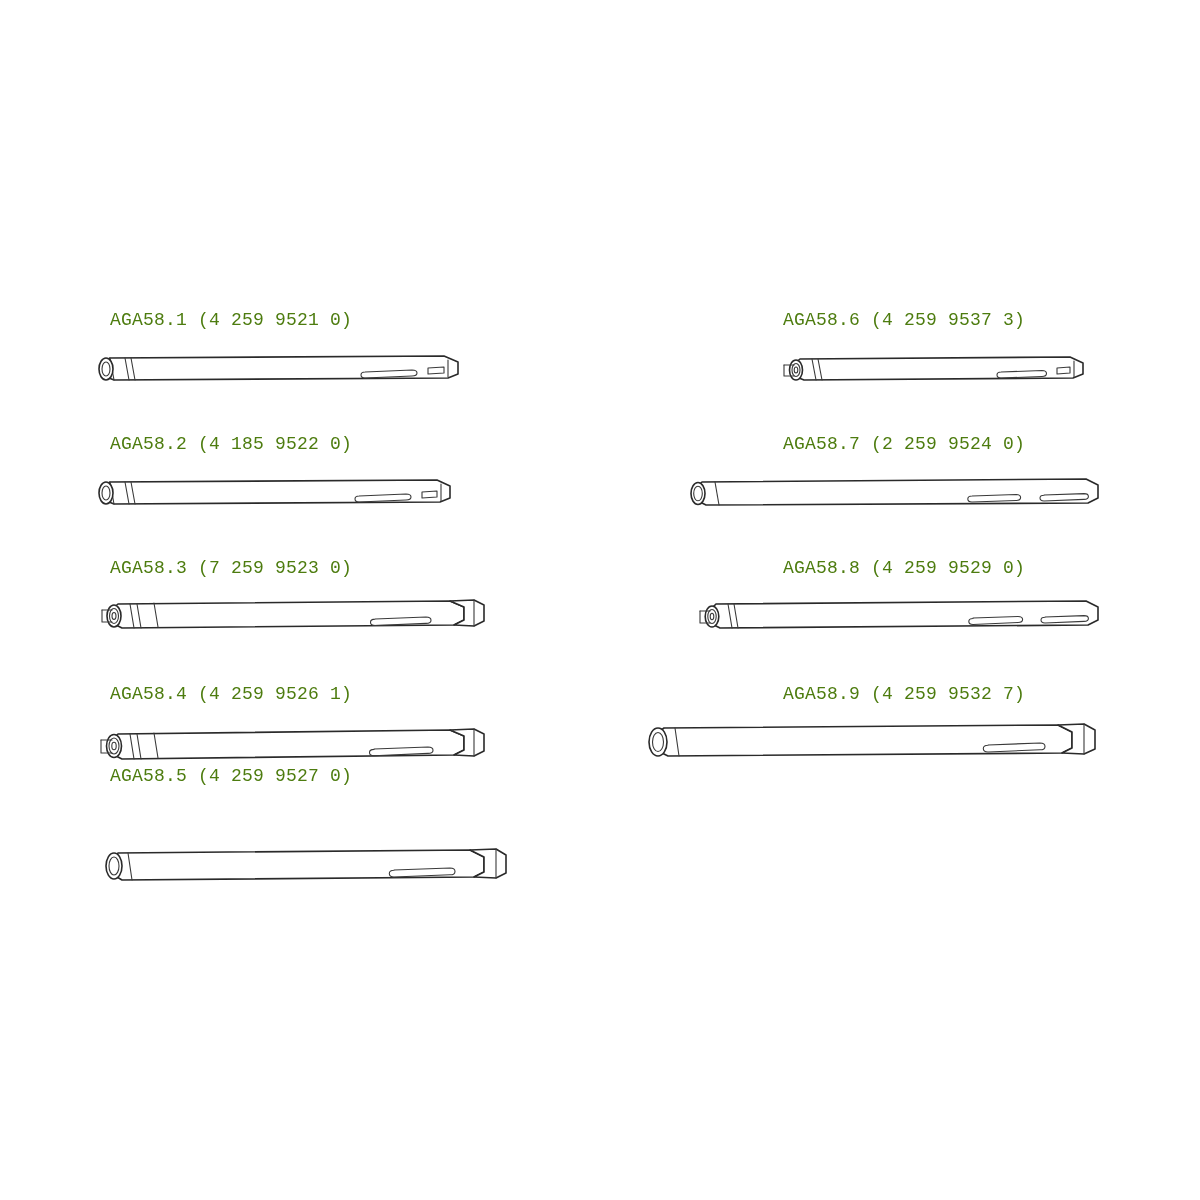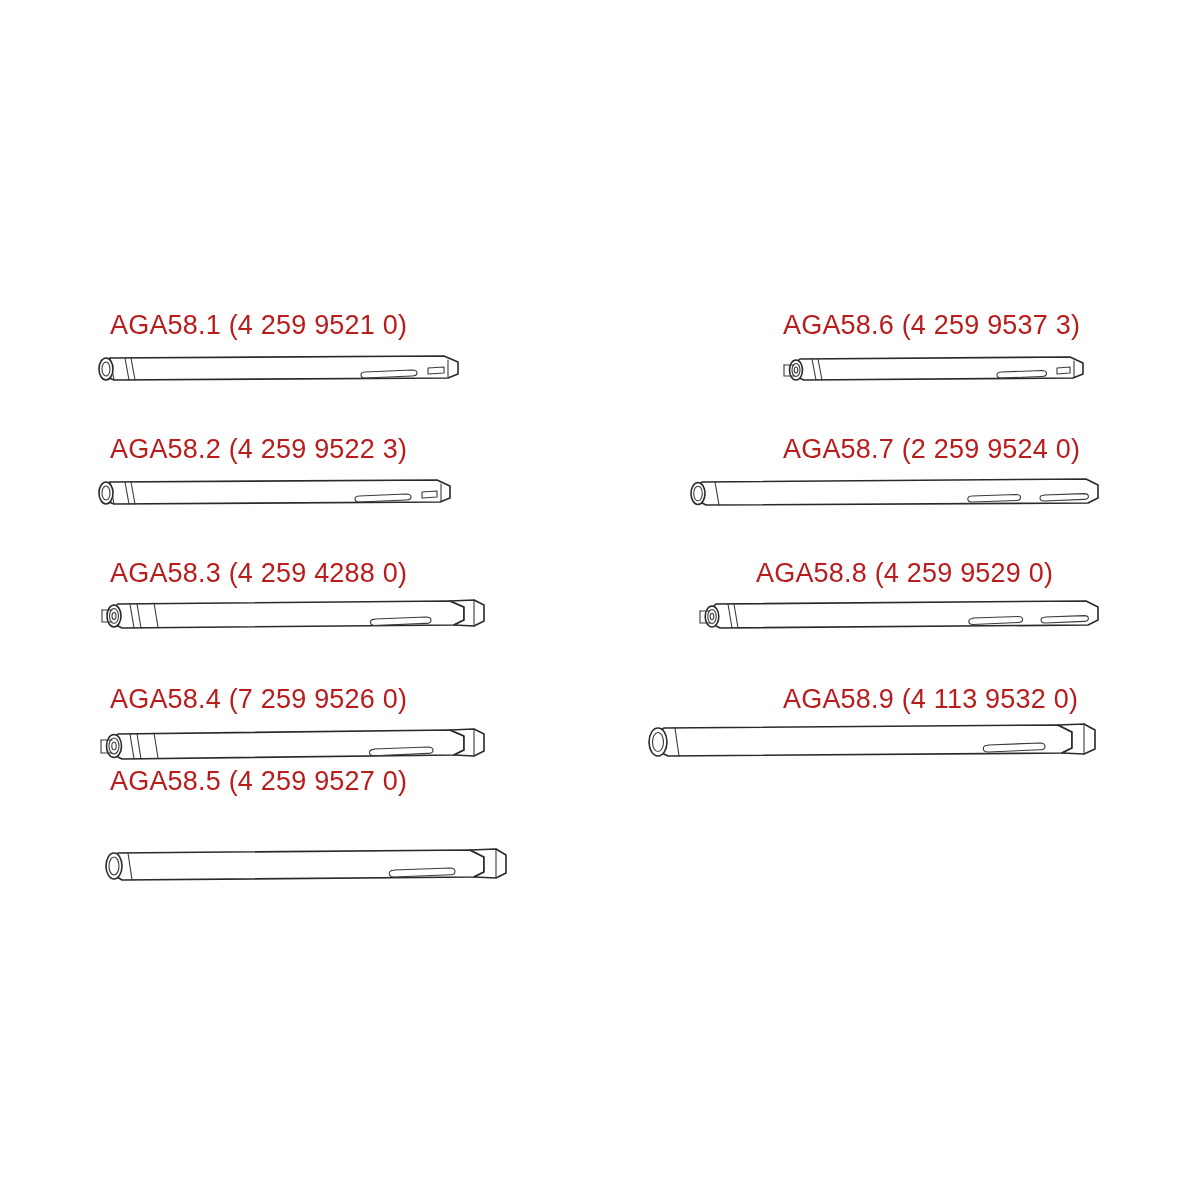--- a/index.html
+++ b/index.html
@@ -13,25 +13,25 @@
     height: 1200px;
     background: #ffffff;
     font-family: "Liberation Sans", sans-serif;
     overflow: hidden;
   }
   .part {
     position: absolute;
   }
   .part-label {
     position: absolute;
-    font-size: 27px;
-    color: #b91c1c;
+    font-size: 18px;
+    color: #4d7c0f;
     white-space: nowrap;
     letter-spacing: 0.2px;
-    font-family: Liberation Sans, sans-serif;
+    font-family: Liberation Mono, monospace;
   }
   .part-figure {
     position: absolute;
   }
   svg { display: block; overflow: visible; }
   .ln { fill: none; stroke: #2a2a2a; stroke-width: 1.6; stroke-linejoin: round; stroke-linecap: round; }
   .ln-thin { fill: none; stroke: #3a3a3a; stroke-width: 1.1; stroke-linejoin: round; stroke-linecap: round; }
   .fillwhite { fill: #ffffff; }
 </style>
 </head>
@@ -56,21 +56,21 @@
         </g>
         <g>
           <path class="ln-thin" d="M336 20 L352 19 L352 25 L336 26 Z"></path>
           <path class="ln-thin" d="M356 12 L356 29"></path>
         </g>
       </svg>
     </div>
   </div>
 
   <div class="part">
-    <div class="part-label" style="left:110px; top:434px;">AGA58.2 (4 259 9522 3)</div>
+    <div class="part-label" style="left:110px; top:434px;">AGA58.2 (4 185 9522 0)</div>
     <div class="part-figure" style="left:92px; top:472px;">
       <svg width="375" height="48" viewBox="0 0 375 48">
         <g>
           <path class="ln fillwhite" d="M18 10 L345 8 L358 14 L358 26 L348 30 L22 32 L12 28 L12 14 Z"></path>
           <path class="ln-thin" d="M18 10 L22 32"></path>
           <ellipse class="ln fillwhite" cx="14" cy="21" rx="7" ry="11"></ellipse>
           <ellipse class="ln-thin" cx="14" cy="21" rx="4" ry="7"></ellipse>
           <path class="ln-thin" d="M33 10 L37 32"></path>
           <path class="ln-thin" d="M39 10 L43 32"></path>
         </g>
@@ -79,21 +79,21 @@
         </g>
         <g>
           <path class="ln-thin" d="M330 20 L345 19 L345 25 L330 26 Z"></path>
           <path class="ln-thin" d="M349 12 L349 29"></path>
         </g>
       </svg>
     </div>
   </div>
 
   <div class="part">
-    <div class="part-label" style="left:110px; top:558px;">AGA58.3 (4 259 4288 0)</div>
+    <div class="part-label" style="left:110px; top:558px;">AGA58.3 (7 259 9523 0)</div>
     <div class="part-figure" style="left:92px; top:592px;">
       <svg width="405" height="50" viewBox="0 0 405 50">
         <g>
           <path class="ln fillwhite" d="M26 12 L358 9 L372 15 L372 28 L362 33 L30 36 L20 31 L20 17 Z"></path>
           <ellipse class="ln fillwhite" cx="22" cy="24" rx="7" ry="11"></ellipse>
           <ellipse class="ln-thin" cx="22" cy="24" rx="4.5" ry="7.5"></ellipse>
           <ellipse class="ln-thin" cx="22" cy="24" rx="2" ry="3.5"></ellipse>
           <path class="ln-thin" d="M10 18 L20 18"></path>
           <path class="ln-thin" d="M10 18 L10 30 L20 30"></path>
           <path class="ln-thin" d="M38 12 L42 36"></path>
@@ -105,21 +105,21 @@
         </g>
         <g>
           <path class="ln fillwhite" d="M358 9 L382 8 L392 13 L392 29 L382 34 L362 33 L372 28 L372 15 Z"></path>
           <path class="ln-thin" d="M382 8 L382 34"></path>
         </g>
       </svg>
     </div>
   </div>
 
   <div class="part">
-    <div class="part-label" style="left:110px; top:684px;">AGA58.4 (7 259 9526 0)</div>
+    <div class="part-label" style="left:110px; top:684px;">AGA58.4 (4 259 9526 1)</div>
     <div class="part-figure" style="left:88px; top:720px;">
       <svg width="410" height="52" viewBox="0 0 410 52">
         <g>
           <path class="ln fillwhite" d="M30 14 L362 10 L376 16 L376 30 L366 35 L34 39 L24 34 L24 19 Z"></path>
           <ellipse class="ln fillwhite" cx="26" cy="26" rx="7.5" ry="11.5"></ellipse>
           <ellipse class="ln-thin" cx="26" cy="26" rx="5" ry="8"></ellipse>
           <ellipse class="ln-thin" cx="26" cy="26" rx="2.2" ry="3.8"></ellipse>
           <path class="ln-thin" d="M13 20 L24 20"></path>
           <path class="ln-thin" d="M13 20 L13 33 L24 33"></path>
           <path class="ln-thin" d="M42 14 L46 39"></path>
@@ -197,21 +197,21 @@
           <path class="ln-thin" d="M288 24 L332 22.5 q4.6 0 4.6 3 q0 3 -4.6 3 L288 30 q-4.2 0 -4.2 -3 q0 -3 4.2 -3 Z"></path>
         </g>
         <g>
           <path class="ln-thin" d="M360 23 L400 21.6 q4.4 0 4.4 2.9 q0 2.9 -4.4 2.9 L360 29 q-4 0 -4 -2.9 q0 -2.9 4 -2.9 Z"></path>
         </g>
       </svg>
     </div>
   </div>
 
   <div class="part">
-    <div class="part-label" style="left:756px; top:558px;">AGA58.8 (4 259 9529 0)</div>
+    <div class="part-label" style="left:783px; top:558px;">AGA58.8 (4 259 9529 0)</div>
     <div class="part-figure" style="left:690px; top:592px;">
       <svg width="425" height="50" viewBox="0 0 425 50">
         <g>
           <path class="ln fillwhite" d="M26 12 L396 9 L408 15 L408 28 L398 33 L30 36 L20 31 L20 18 Z"></path>
           <ellipse class="ln fillwhite" cx="22" cy="24.5" rx="6.8" ry="10.5"></ellipse>
           <ellipse class="ln-thin" cx="22" cy="24.5" rx="4.2" ry="7"></ellipse>
           <ellipse class="ln-thin" cx="22" cy="24.5" rx="1.8" ry="3.2"></ellipse>
           <path class="ln-thin" d="M10 19 L20 19"></path>
           <path class="ln-thin" d="M10 19 L10 31 L20 31"></path>
           <path class="ln-thin" d="M38 12 L42 36"></path>
@@ -221,21 +221,21 @@
           <path class="ln-thin" d="M283 26 L328 24.5 q4.6 0 4.6 3 q0 3 -4.6 3 L283 32.5 q-4.2 0 -4.2 -3 q0 -3 4.2 -3 Z"></path>
         </g>
         <g>
           <path class="ln-thin" d="M355 25 L394 23.6 q4.4 0 4.4 2.9 q0 2.9 -4.4 2.9 L355 31 q-4 0 -4 -2.9 q0 -2.9 4 -2.9 Z"></path>
         </g>
       </svg>
     </div>
   </div>
 
   <div class="part">
-    <div class="part-label" style="left:783px; top:684px;">AGA58.9 (4 113 9532 0)</div>
+    <div class="part-label" style="left:783px; top:684px;">AGA58.9 (4 259 9532 7)</div>
     <div class="part-figure" style="left:636px; top:714px;">
       <svg width="475" height="56" viewBox="0 0 475 56">
         <g>
           <path class="ln fillwhite" d="M28 14 L422 11 L436 18 L436 34 L426 39 L32 42 L20 36 L20 20 Z"></path>
           <ellipse class="ln fillwhite" cx="22" cy="28" rx="9" ry="14"></ellipse>
           <ellipse class="ln-thin" cx="22" cy="28" rx="5.5" ry="9.5"></ellipse>
           <path class="ln-thin" d="M39 14 L43 42"></path>
         </g>
         <g>
           <path class="ln-thin" d="M352 31 L404 29 q5 0 5 3.4 q0 3.4 -5 3.4 L352 38 q-4.7 0 -4.7 -3.4 q0 -3.4 4.7 -3.4 Z"></path>

